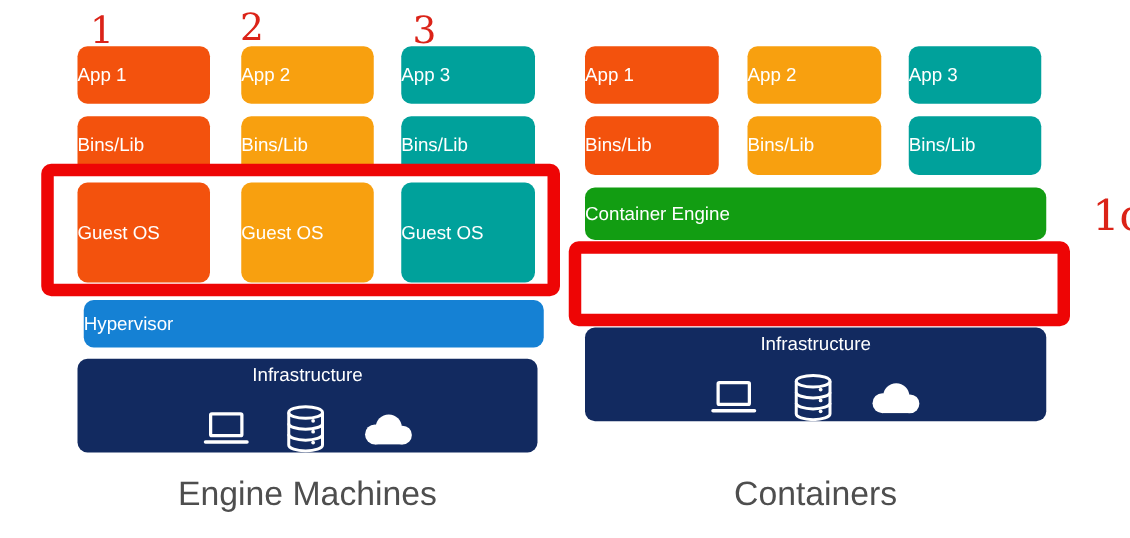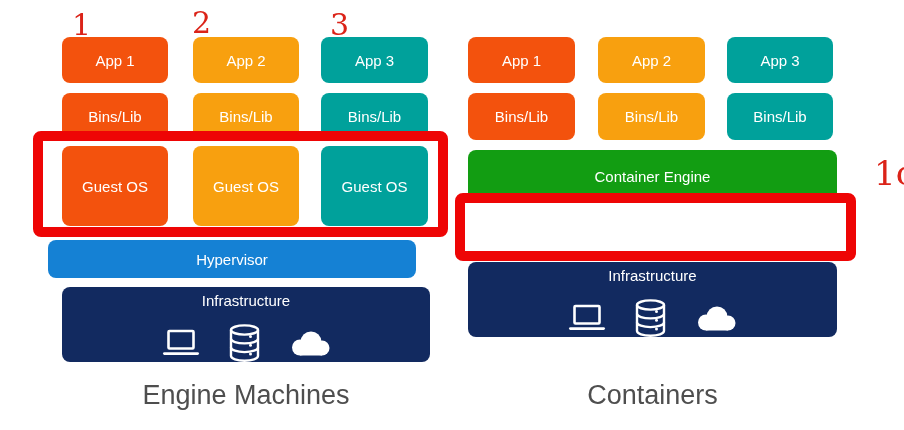--- a/index.html
+++ b/index.html
@@ -2,21 +2,21 @@
 <html><head>
 <meta charset="utf-8">
 <style>
   html,body{margin:0;padding:0;background:#ffffff;}
   .stage{
     position:relative;width:904px;height:430px;background:#ffffff;
     font-family:"Liberation Sans", sans-serif;overflow:hidden;
   }
   .box{
     position:absolute;border-radius:8px;color:#ffffff;
-    display:flex;align-items:center;justify-content:center;
+    display:flex;align-items:center;
     font-size:15px;line-height:1;
   }
   .c-redorange{background:#F3520D;}
   .c-amber{background:#F8A00F;}
   .c-teal{background:#00A19B;}
   .c-hyperblue{background:#1581D4;}
   .c-osblue{background:#1778CF;}
   .c-green{background:#129D12;}
   .c-navy{background:#122A60;}
   .infra{
@@ -71,21 +71,21 @@
   <div class="box c-redorange" style="left:62px;top:146px;width:106px;height:80px;">
     <span>Guest OS</span>
   </div>
   <div class="box c-amber" style="left:193px;top:146px;width:106px;height:80px;">
     <span>Guest OS</span>
   </div>
   <div class="box c-teal" style="left:321px;top:146px;width:107px;height:80px;">
     <span>Guest OS</span>
   </div>
 
-  <div class="box c-hyperblue" style="left:48px;top:240px;width:368px;height:38px;">
+  <div class="box c-hyperblue" style="left:67px;top:240px;width:368px;height:38px;">
     <span>Hypervisor</span>
   </div>
 
   <div class="box c-navy infra" style="left:62px;top:287px;width:368px;height:75px;">
     <span>Infrastructure</span>
     <div class="icons">
       <span>
         <svg width="38" height="29" viewBox="0 0 38 29">
           <rect x="6.5" y="2" width="25" height="17.5" fill="none" stroke="#fff" stroke-width="2.6" rx="1"></rect>
           <rect x="1" y="23.2" width="36" height="2.8" fill="#fff" rx="1.4"></rect>
@@ -130,21 +130,21 @@
   <div class="box c-redorange" style="left:468px;top:93px;width:107px;height:47px;">
     <span>Bins/Lib</span>
   </div>
   <div class="box c-amber" style="left:598px;top:93px;width:107px;height:47px;">
     <span>Bins/Lib</span>
   </div>
   <div class="box c-teal" style="left:727px;top:93px;width:106px;height:47px;">
     <span>Bins/Lib</span>
   </div>
 
-  <div class="box c-green" style="left:468px;top:150px;width:369px;height:52px;">
+  <div class="box c-green" style="left:468px;top:150px;width:369px;height:42px;">
     <span>Container Engine</span>
   </div>
 
 
   <div class="box c-navy infra" style="left:468px;top:262px;width:369px;height:75px;">
     <span>Infrastructure</span>
     <div class="icons">
       <span>
         <svg width="38" height="29" viewBox="0 0 38 29">
           <rect x="6.5" y="2" width="25" height="17.5" fill="none" stroke="#fff" stroke-width="2.6" rx="1"></rect>

